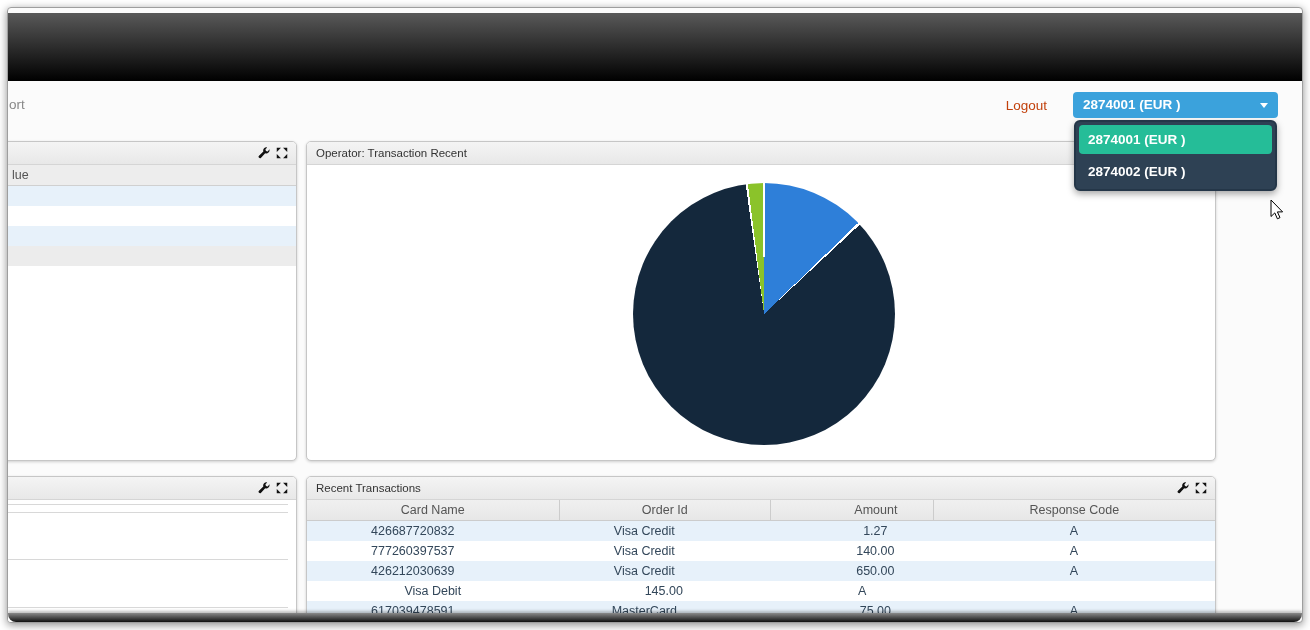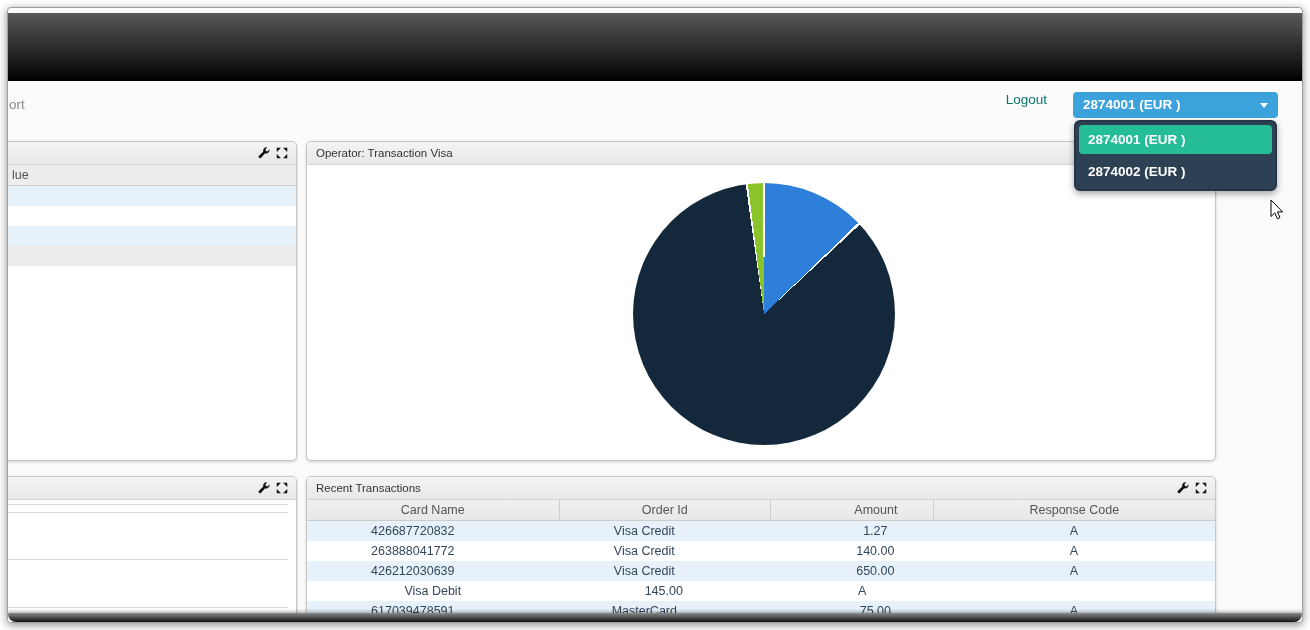--- a/index.html
+++ b/index.html
@@ -7,21 +7,21 @@
   .window{position:absolute;left:7px;top:7px;width:1294px;height:614px;
     background:#fbfbfb;border:1px solid #9e9e9e;border-radius:4px;overflow:hidden;
     box-shadow:0 2px 8px rgba(0,0,0,.45);}
   .window::after{content:"";position:absolute;left:0;right:0;bottom:0;height:9px;
     background:linear-gradient(#8a8a8a,#111);border-radius:0 0 8px 8px;z-index:60;
     box-shadow:0 -2px 3px rgba(0,0,0,.25);}
   .topbar{position:absolute;left:0;right:0;top:5px;height:68px;
     background:linear-gradient(#595959,#000);}
   .nav-text{position:absolute;font-size:13.5px;color:#8d8d8d;}
   #navLeft{left:1px;top:89px;color:#888;cursor:pointer;}
-  #logout{top:84px;right:255px;color:#0f766e;cursor:pointer;}
+  #logout{top:90px;right:255px;color:#c2410c;cursor:pointer;}
   
   .dd-button{position:absolute;left:1065px;top:84px;width:205px;height:26px;
     background:#3ba2dc;border-radius:4px;color:#fff;font-weight:bold;font-size:13.5px;
     line-height:26px;padding-left:10px;box-sizing:border-box;cursor:pointer;z-index:45;}
   .dd-caret{position:absolute;right:10px;top:11px;width:0;height:0;
     border-left:4.5px solid transparent;border-right:4.5px solid transparent;
     border-top:5px solid #fff;}
   .dd-menu{position:absolute;left:1066px;top:112px;width:203px;z-index:44;
     background:#2e4154;border:2px solid #243648;border-radius:6px;padding:3px;
     box-sizing:border-box;box-shadow:0 3px 7px rgba(0,0,0,.35);}
@@ -101,21 +101,21 @@
     </div>
     <div class="mini-colheader">lue</div>
     <div class="mini-row row-blue"></div>
     <div class="mini-row row-white"></div>
     <div class="mini-row row-blue"></div>
     <div class="mini-row row-gray"></div>
   </div>
 
   <div class="panel" id="panelPie">
     <div class="panel-header">
-      <span>Operator: Transaction Visa</span>
+      <span>Operator: Transaction Recent</span>
       <div class="panel-icons">
         <svg width="12" height="12" viewBox="0 0 16 16" fill="#111">
           <path d="M15.2 3.1a4.3 4.3 0 0 1-5.6 5.2l-5.5 5.9a1.9 1.9 0 0 1-2.8-2.6l5.8-5.6A4.3 4.3 0 0 1 12.3.6L9.9 3l.7 2.4L13 6l2.2-2.9z"></path>
         </svg>
         <svg width="12" height="12" viewBox="0 0 16 16" fill="#111">
           <polygon points="1,1 6.6,1 1,6.6"></polygon>
             <polygon points="9.4,1 15,1 15,6.6"></polygon>
           <polygon points="15,9.4 15,15 9.4,15"></polygon>
             <polygon points="1,9.4 6.6,15 1,15"></polygon>
         </svg>
@@ -169,21 +169,21 @@
       <div class="cell c2">Amount</div>
       <div class="cell c3">Response Code</div>
     </div>
     <div class="tx-row row-blue">
       <div class="cell c0">426687720832</div>
       <div class="cell c1">Visa Credit</div>
       <div class="cell c2">1.27</div>
       <div class="cell c3">A</div>
     </div>
     <div class="tx-row row-white">
-      <div class="cell c0">263888041772</div>
+      <div class="cell c0">777260397537</div>
       <div class="cell c1">Visa Credit</div>
       <div class="cell c2">140.00</div>
       <div class="cell c3">A</div>
     </div>
     <div class="tx-row row-blue">
       <div class="cell c0">426212030639</div>
       <div class="cell c1">Visa Credit</div>
       <div class="cell c2">650.00</div>
       <div class="cell c3">A</div>
     </div>

